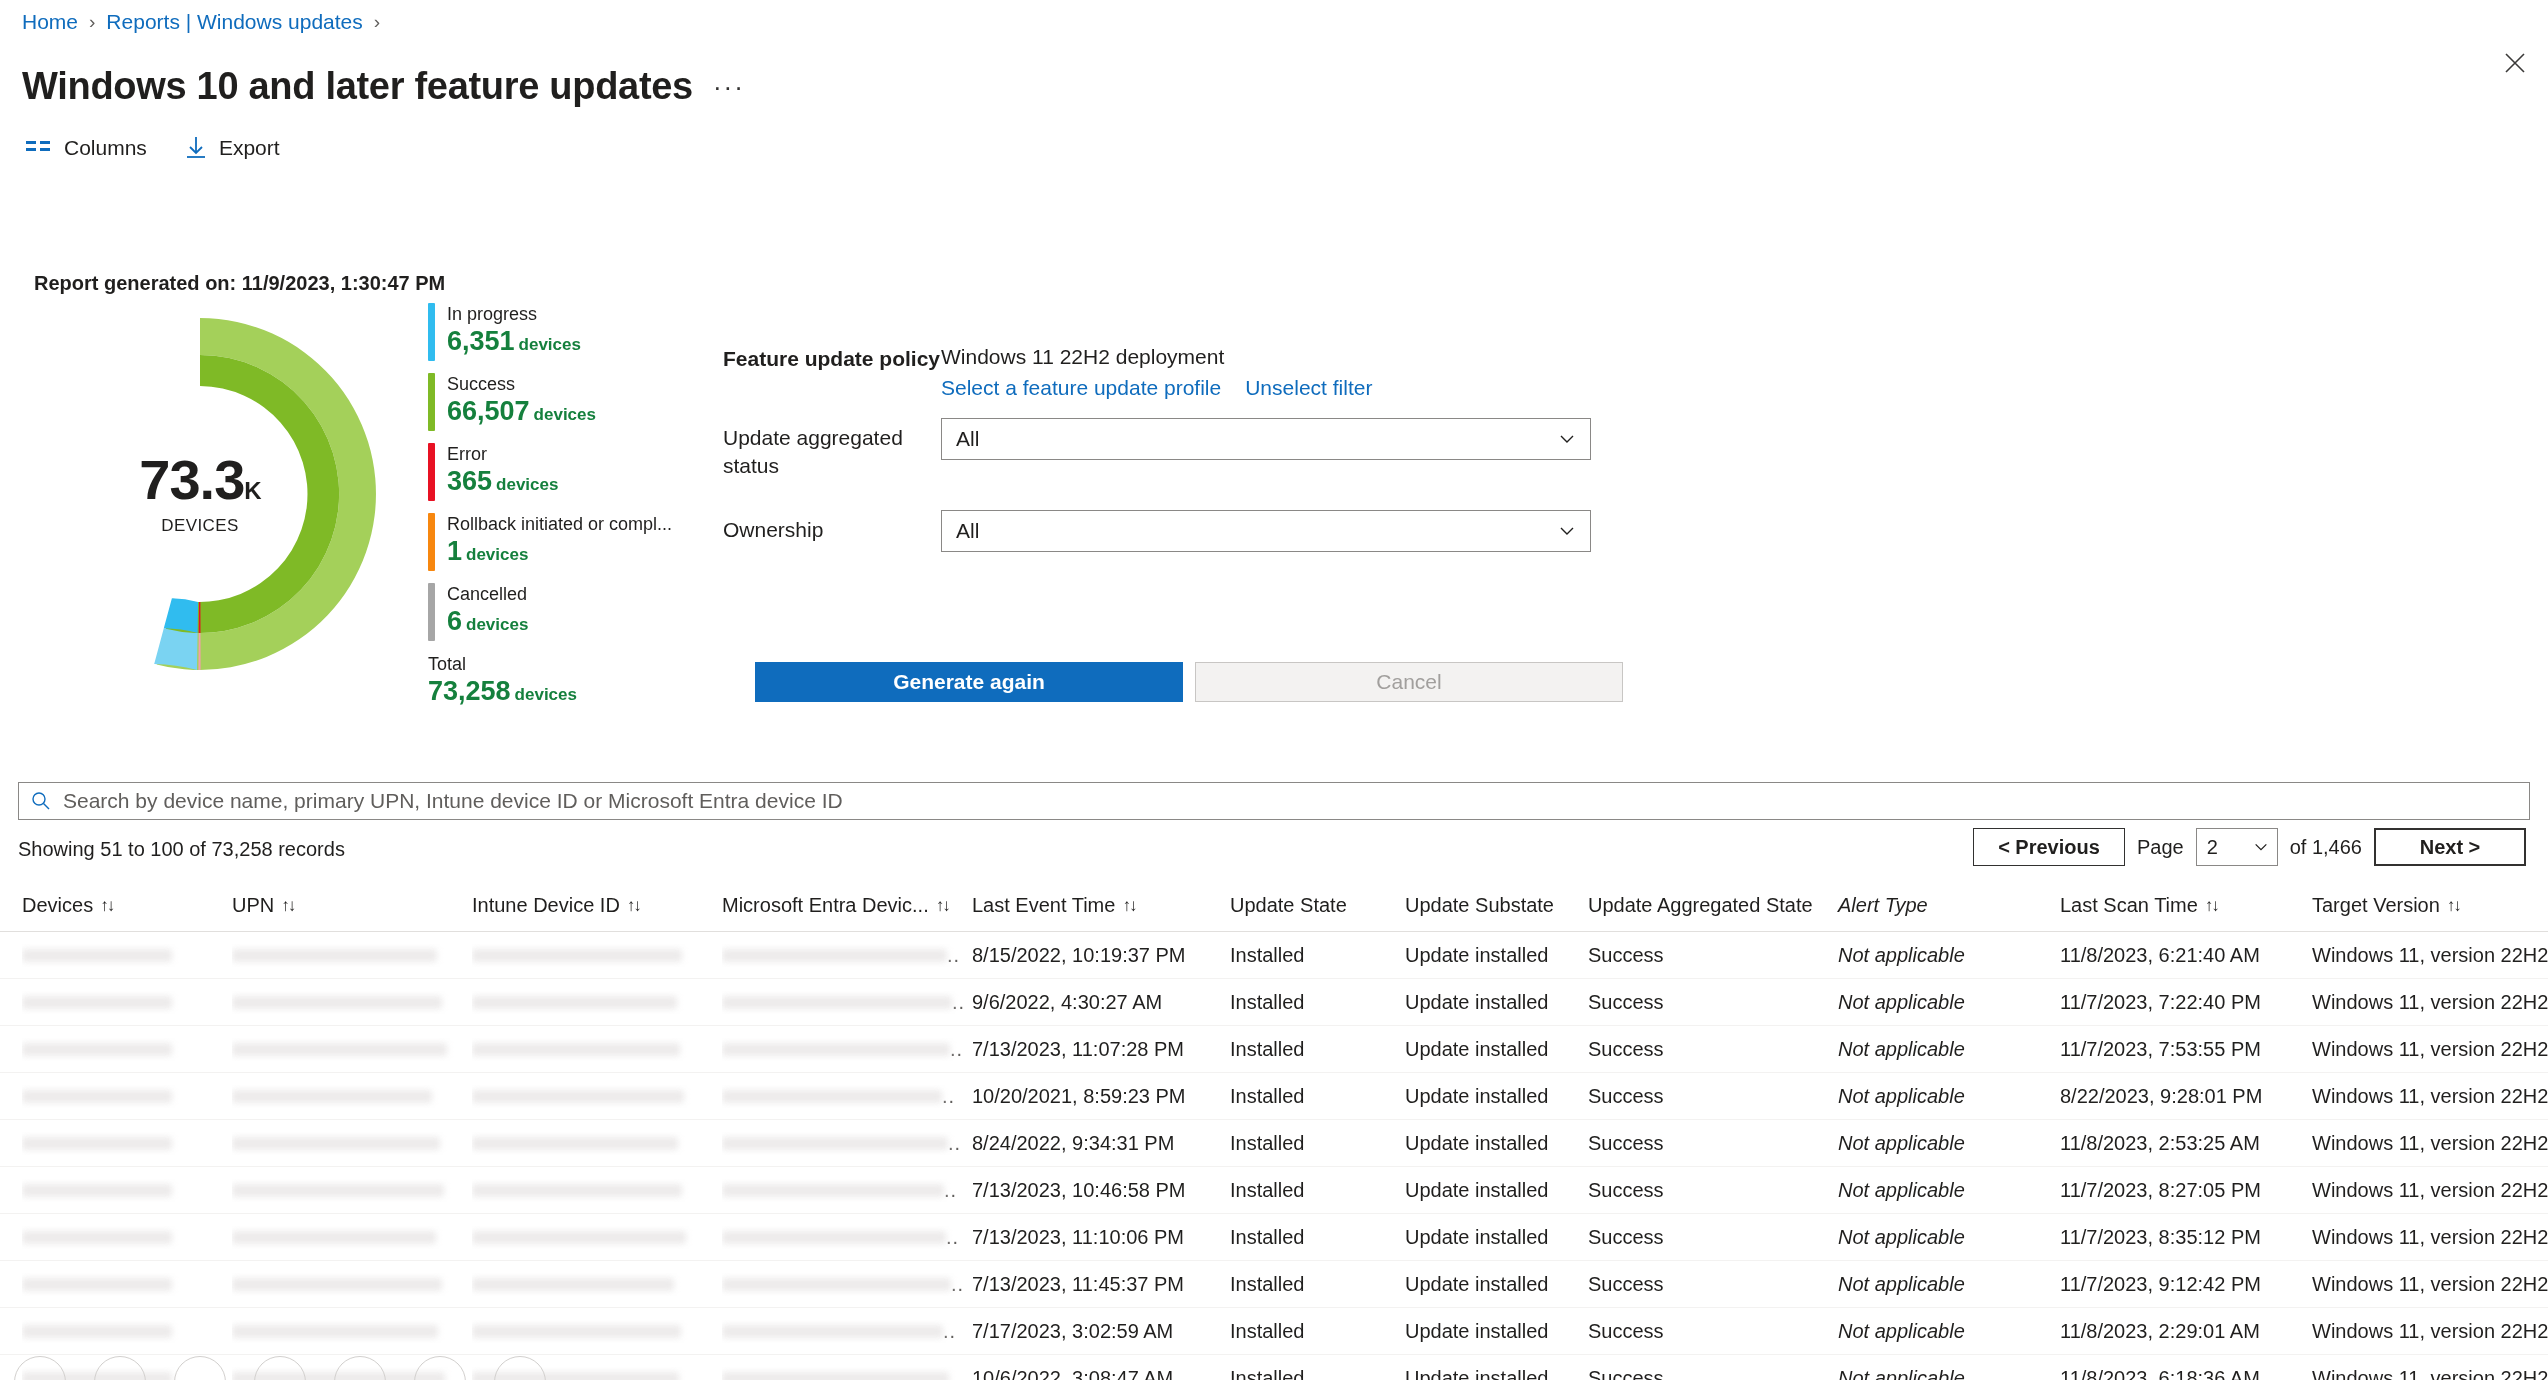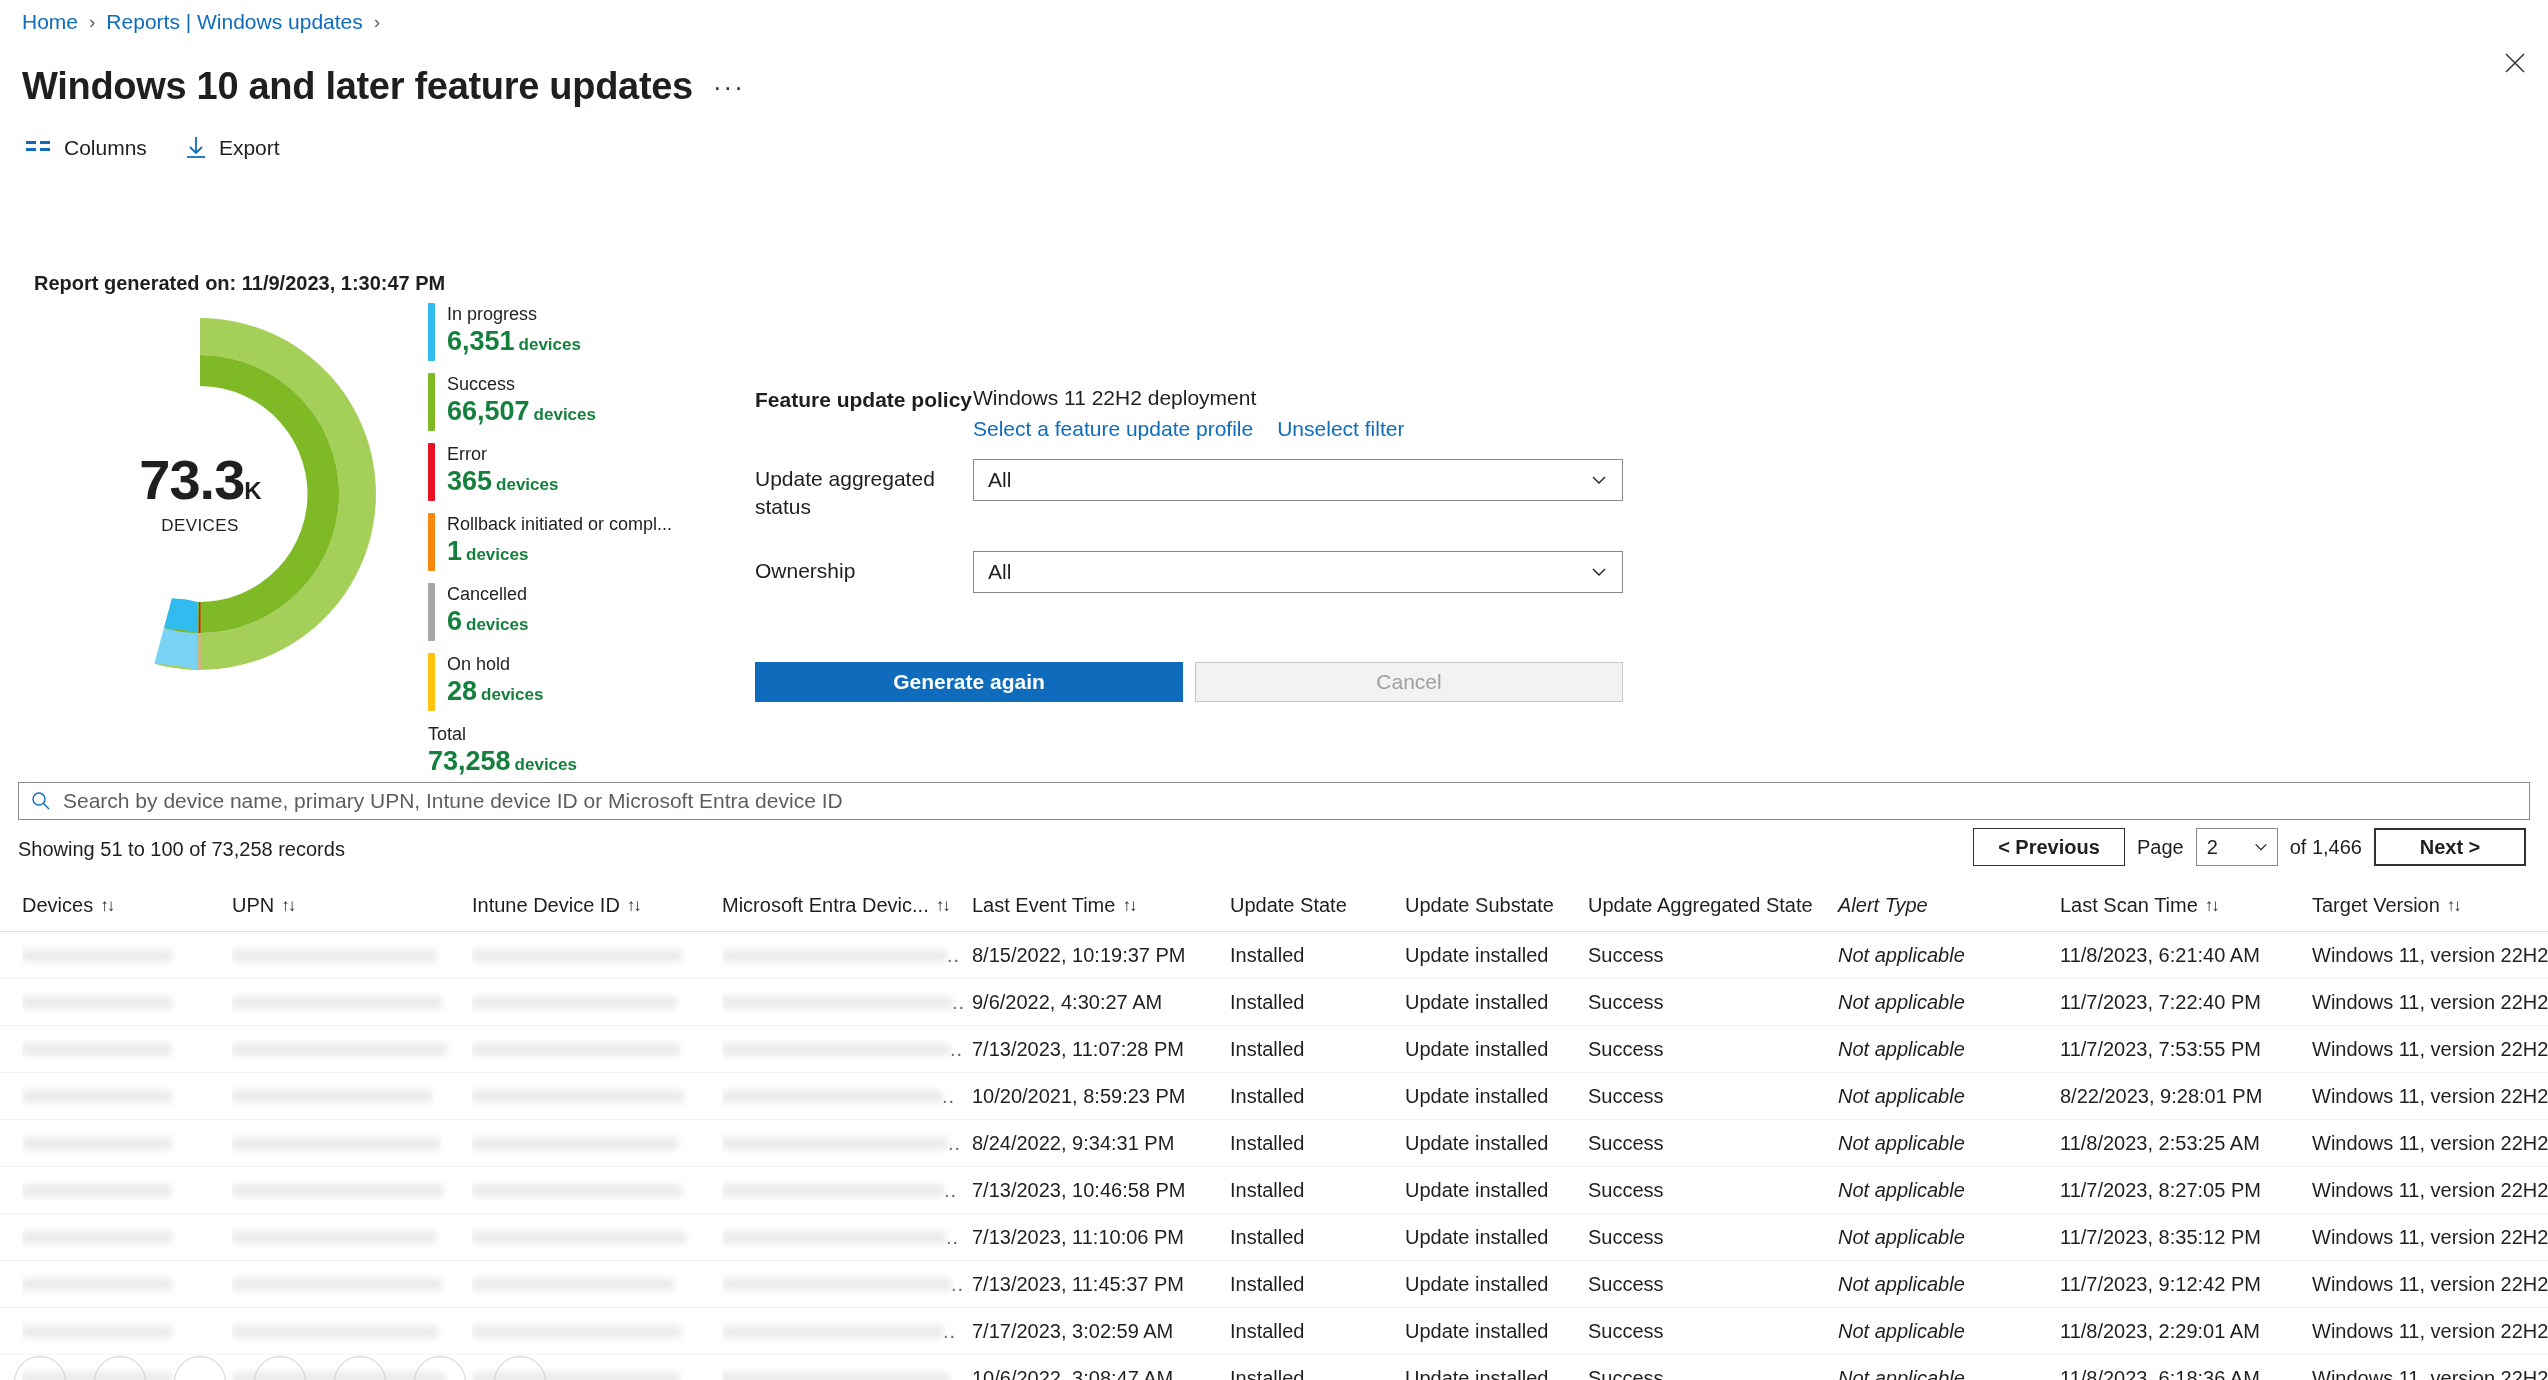--- a/index.html
+++ b/index.html
@@ -70,21 +70,21 @@
   .legend-item { display:flex; gap:12px; margin-bottom:12px; }
   .legend-bar { width:7px; flex:0 0 7px; border-radius:1px; }
   .legend-text { display:flex; flex-direction:column; justify-content:center; }
   .legend-name { font-size:18px; color:#201f1e; line-height:22px; white-space:nowrap; }
   .legend-count { font-size:27px; font-weight:600; color:#15803d; line-height:32px; white-space:nowrap; }
   .legend-count .unit { font-size:17px; font-weight:700; margin-left:4px; }
   .legend-total { margin-top:4px; padding-left:0; }
   .legend-total .legend-name { font-size:18px; }
 
   
-  .filters { position:absolute; left:755px; top:343px; width:870px;margin-top:41px; }
+  .filters { position:absolute; left:723px; top:343px; width:870px; }
   .filter-row { display:flex; margin-bottom:18px; }
   .filter-label {
     width:218px; flex:0 0 218px; font-size:21px; color:#201f1e; line-height:28px; padding-top:2px;
   }
   .filter-label.bold { font-weight:700; }
   .filter-value { flex:1; }
   .policy-name { font-size:21px; color:#201f1e; line-height:28px; }
   .policy-links { margin-top:5px; display:flex; gap:24px;text-align:right; }
   .policy-links a { color:#0f6cbd; font-size:21px; text-decoration:none; cursor:pointer; }
 
@@ -292,27 +292,20 @@
     </div>
 
     <div class="legend-item">
       <div class="legend-bar" style="background:#a6a6a6"></div>
       <div class="legend-text">
         <div class="legend-name">Cancelled</div>
         <div class="legend-count"><span>6</span><span class="unit">devices</span></div>
       </div>
     </div>
 
-    <div class="legend-item">
-      <div class="legend-bar" style="background:#ffc20e"></div>
-      <div class="legend-text">
-        <div class="legend-name">On hold</div>
-        <div class="legend-count"><span>28</span><span class="unit">devices</span></div>
-      </div>
-    </div>
 
     <div class="legend-item legend-total">
       <div class="legend-text">
         <div class="legend-name">Total</div>
         <div class="legend-count"><span>73,258</span><span class="unit">devices</span></div>
       </div>
     </div>
   </div>
 
   <div class="filters">

